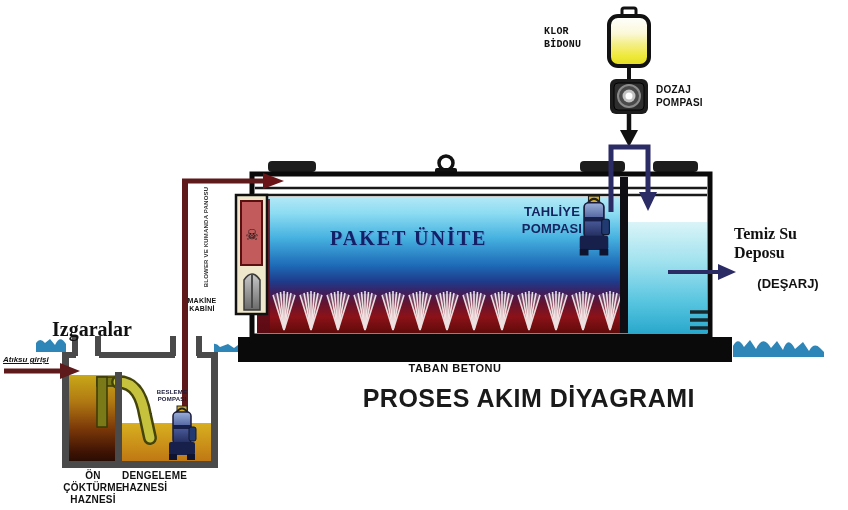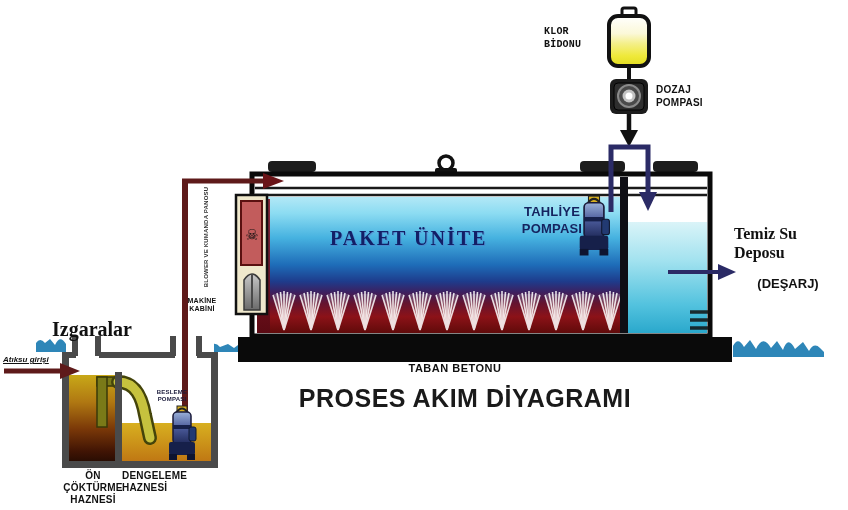--- a/index.html
+++ b/index.html
@@ -19,21 +19,21 @@
   .lbl-izgara{left:52px;top:310px;width:120px;font-size:20px;margin-top:8px;}
   .lbl-atiksu{left:3px;top:355px;width:70px;font-size:8px;font-weight:bold;font-style:italic;
               text-decoration:underline;}
   .lbl-makine{left:184px;top:297px;width:36px;font-size:7px;line-height:1.1;text-align:center;}
   .lbl-blower{left:152px;top:232px;width:112px;height:10px;font-size:6px;text-align:center;
               transform:rotate(-90deg);color:#333;}
   .lbl-besleme{left:150px;top:389px;width:44px;font-size:6px;line-height:1.2;text-align:center;color:#1a1a3a;}
   .lbl-oncok{left:58px;top:470px;width:70px;font-size:10px;line-height:1.2;text-align:center;}
   .lbl-dengeleme{left:122px;top:470px;width:92px;font-size:10px;line-height:1.2;}
   .lbl-taban{left:390px;top:362px;width:130px;font-size:11px;text-align:center;letter-spacing:.5px;}
-  .lbl-title{left:235px;top:384px;width:460px;font-size:25px;text-align:center;letter-spacing:.5px;
+  .lbl-title{left:235px;top:384px;width:460px;font-size:25px;text-align:right;letter-spacing:.5px;
              color:#1a1a1a;font-weight:bold;}
 </style>
 </head>
 <body>
 
 <div id="stage">
 
   <svg id="diagram-svg" width="848" height="510" viewBox="0 0 848 510">
     <defs>
       <linearGradient id="gAer" x1="0" y1="0" x2="0" y2="1">

